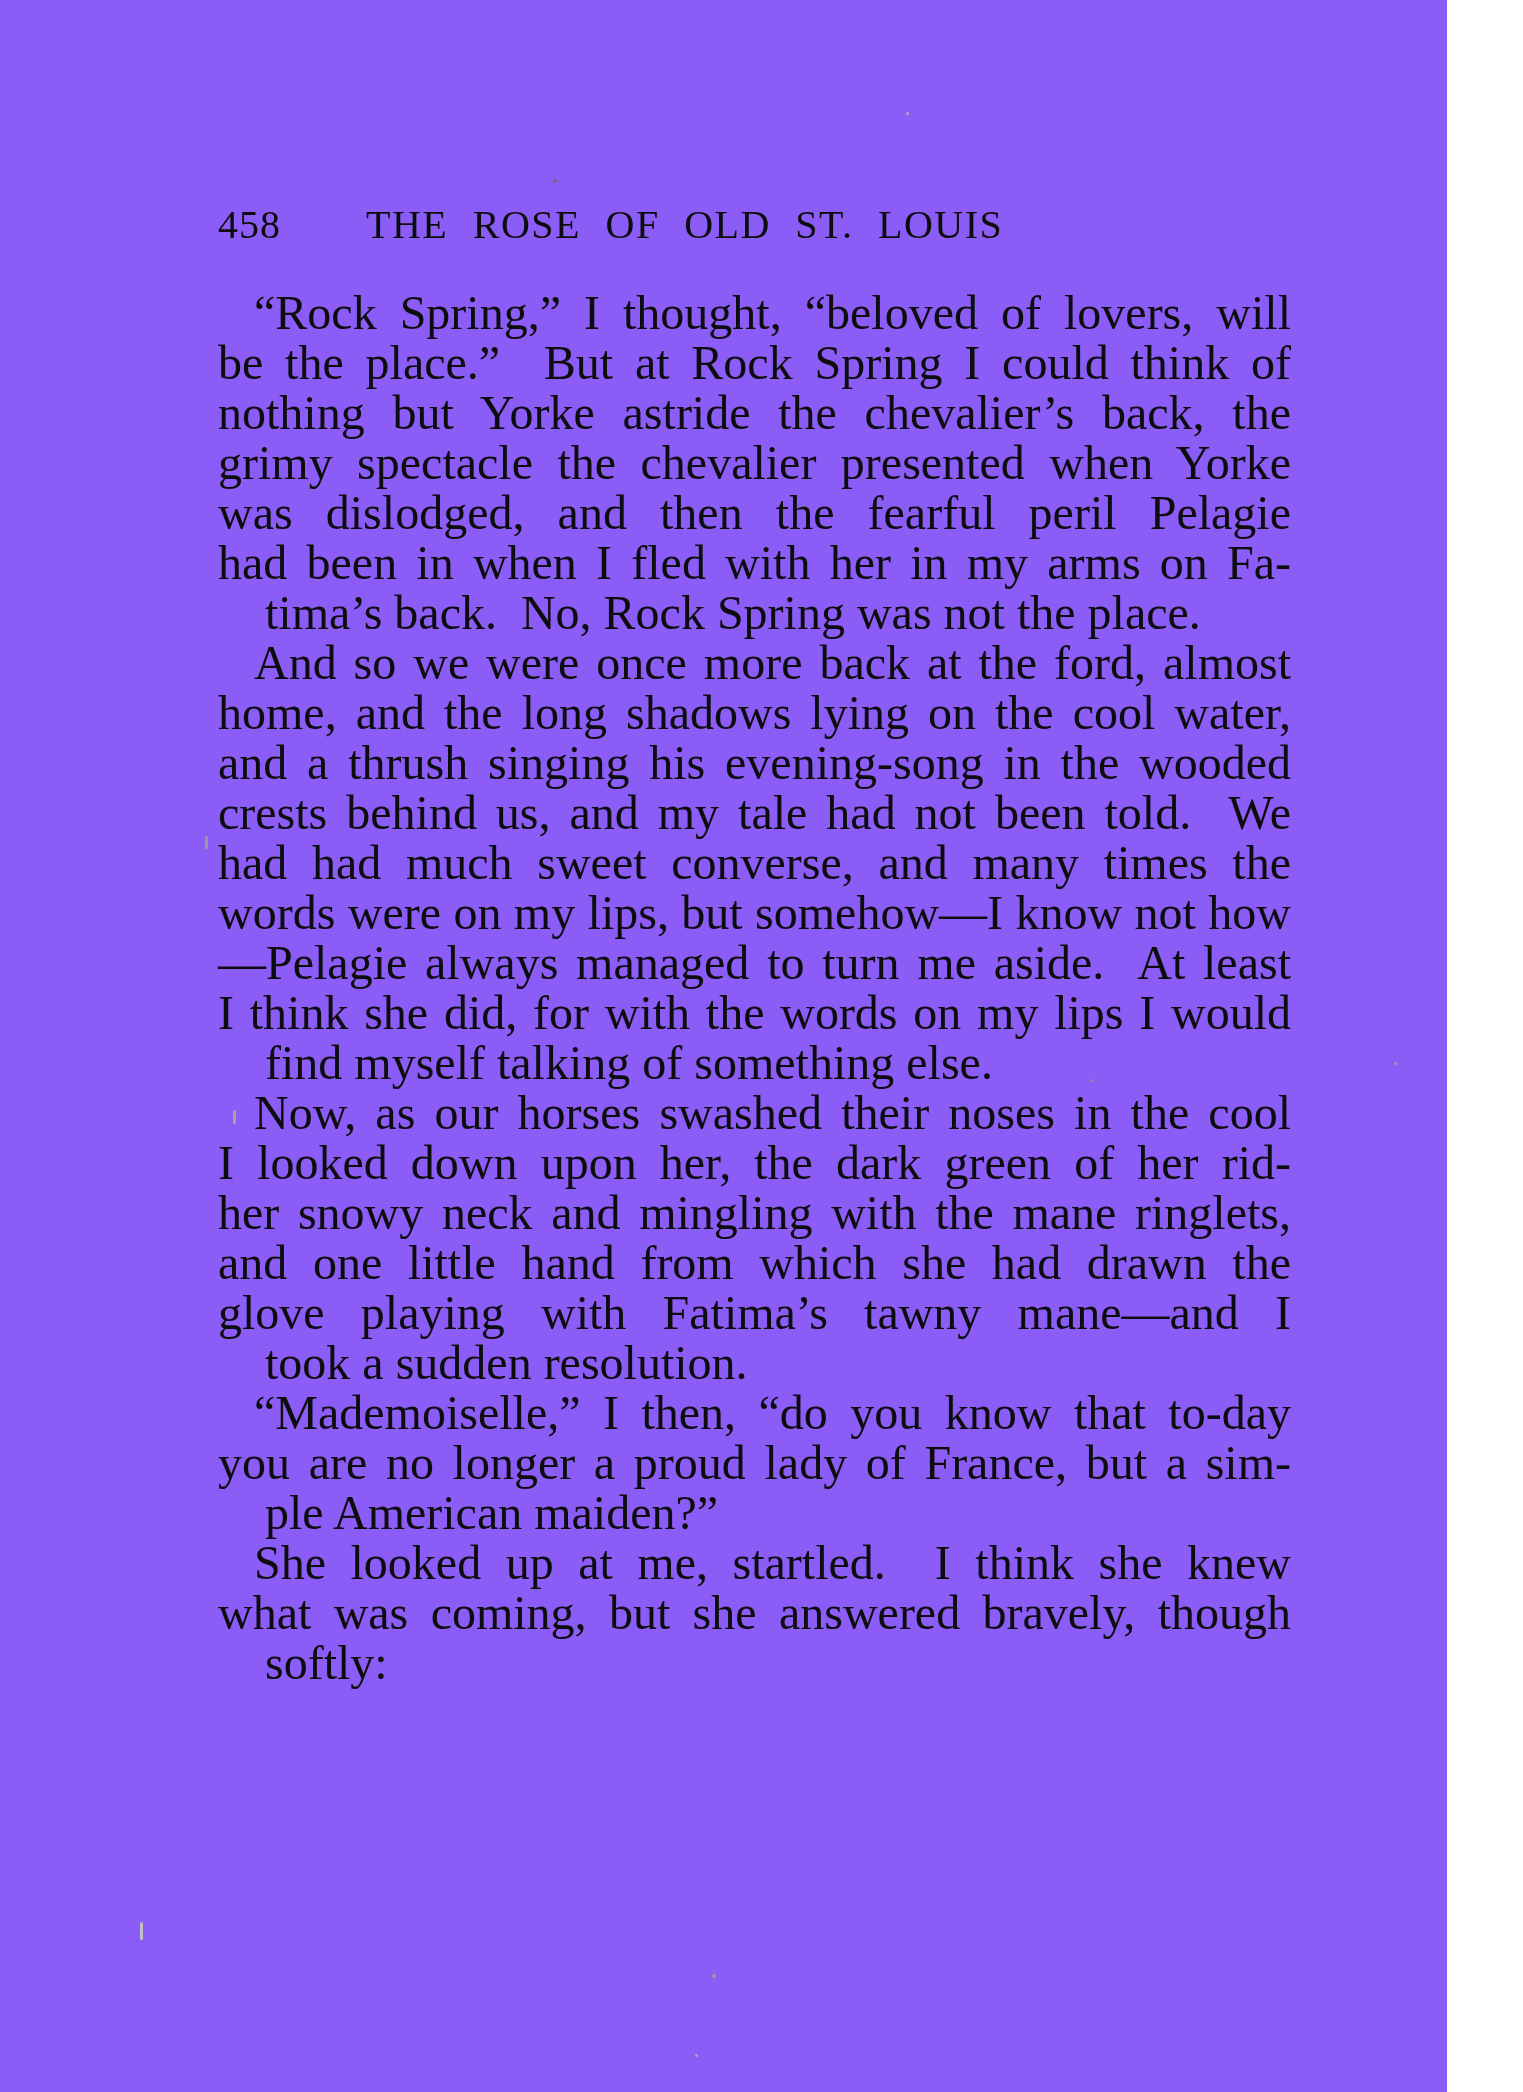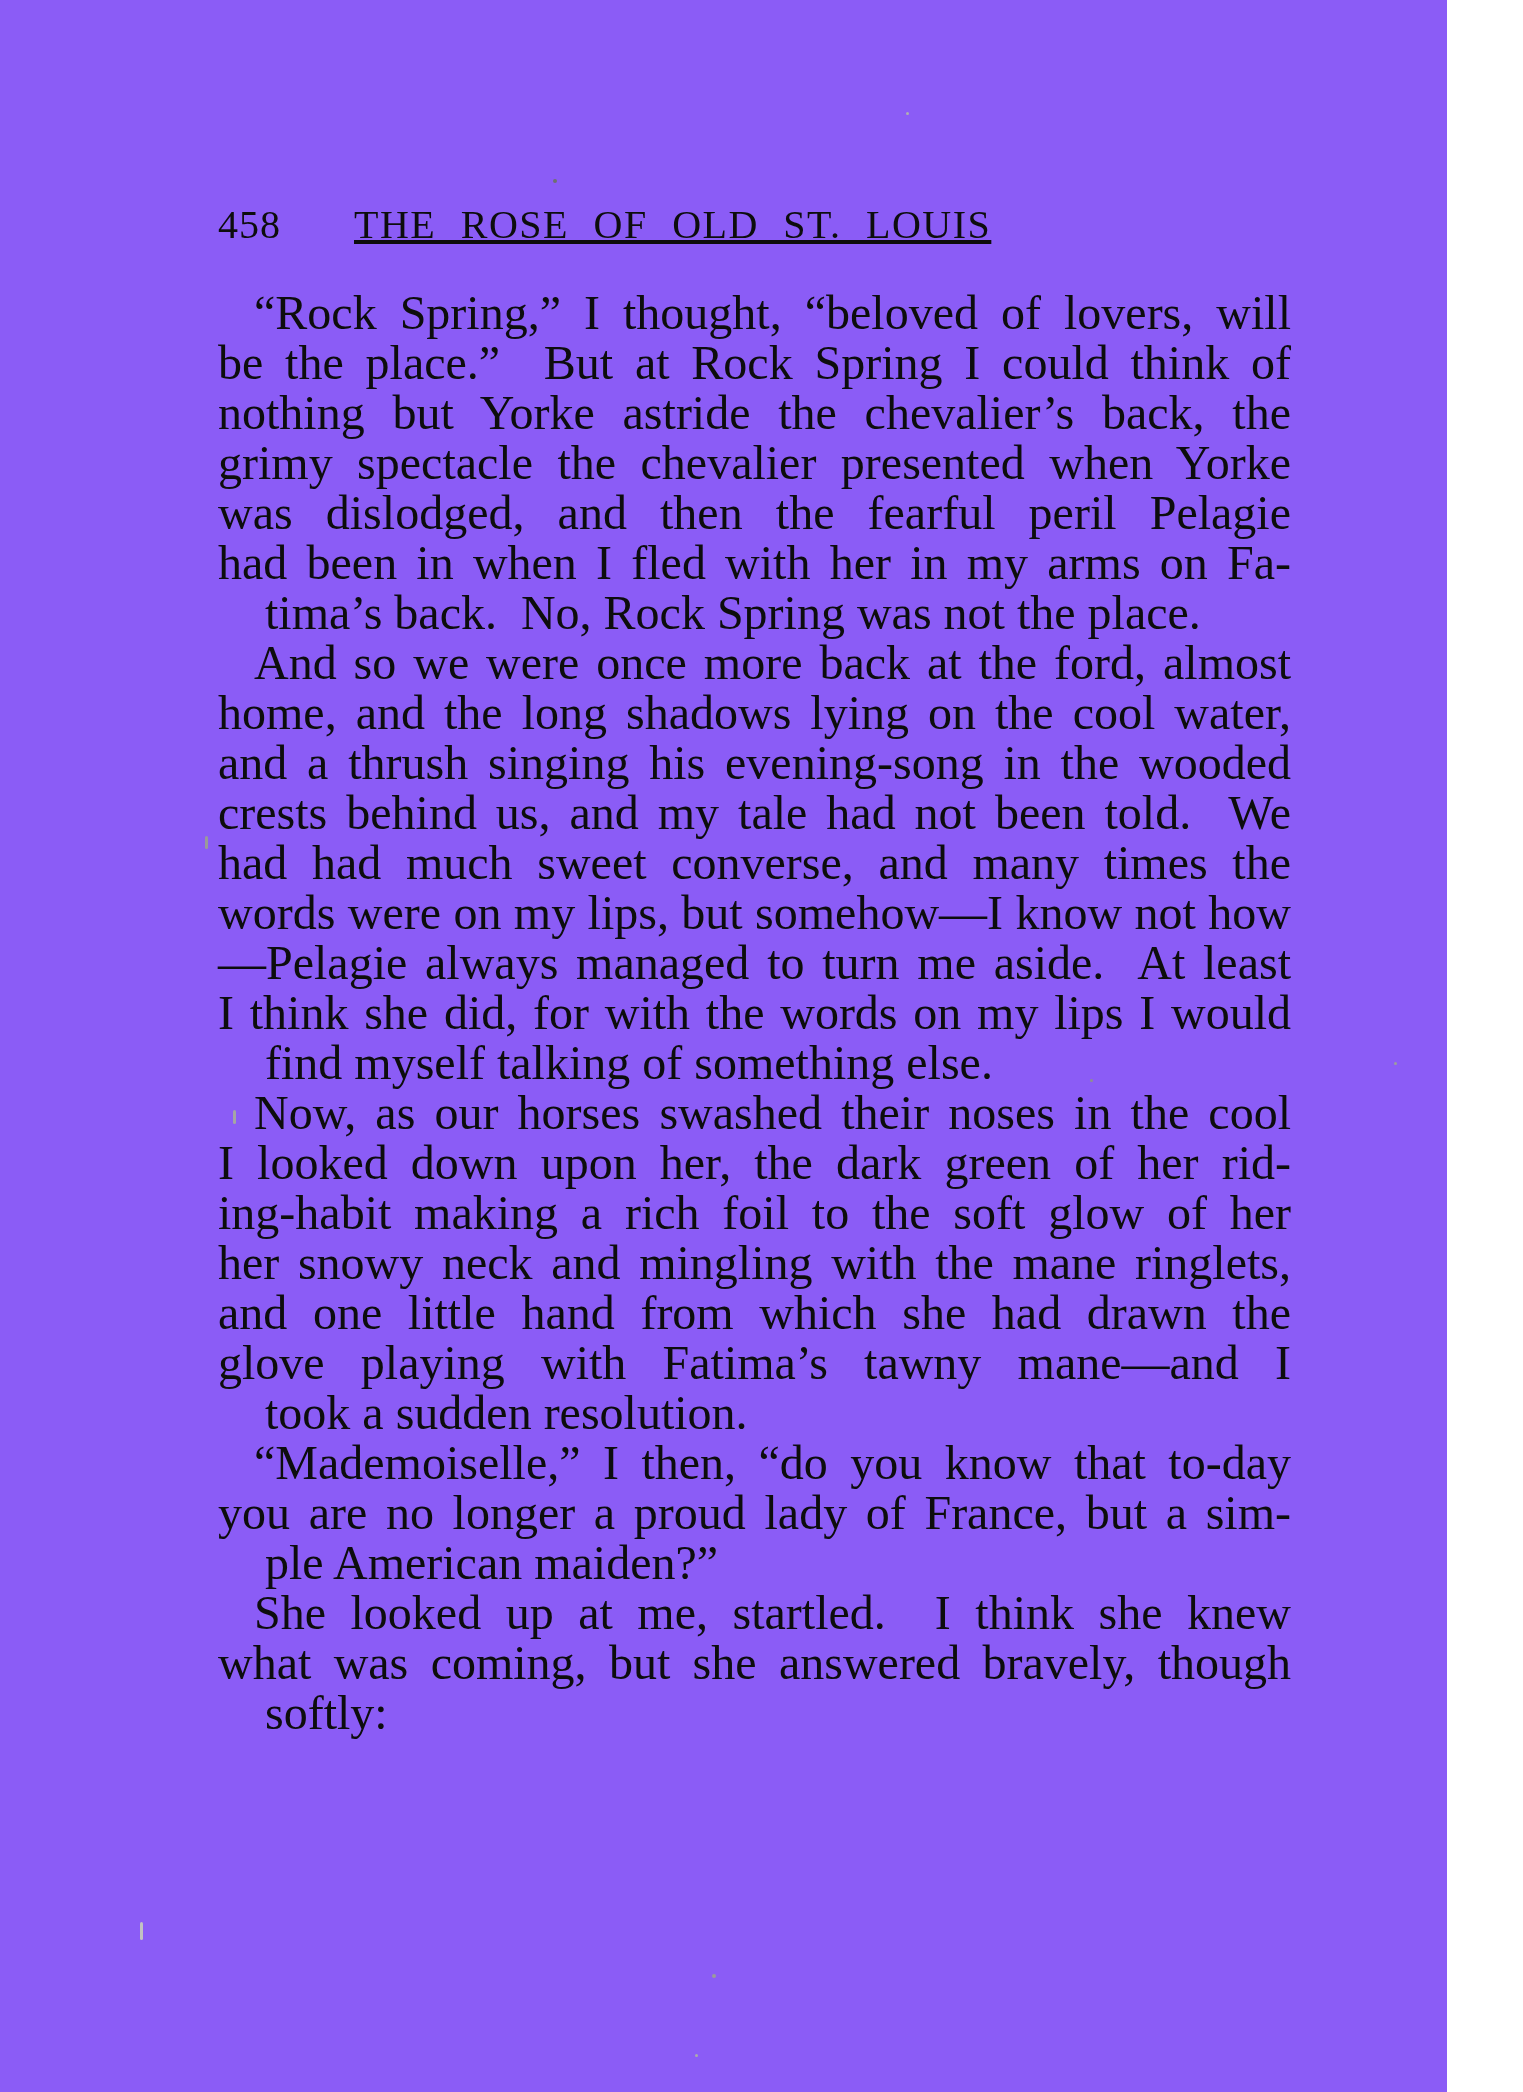--- a/index.html
+++ b/index.html
@@ -26,26 +26,25 @@
     line-height: 44px;
   }
   .pagenum {
     position: absolute;
     left: 0;
     top: 0;
     letter-spacing: 1px;
   }
   .title {
     position: absolute;
-    left: 136px;
+    left: 148px;
     top: 0;
     letter-spacing: 1.5px;
     word-spacing: 13px;
     white-space: nowrap;
-    text-decoration: underline;
   }
   .text-block {
     position: absolute;
     top: 288px;
     left: 218px;
     width: 1073px;
     font-size: 48px;
   }
   .line {
     line-height: 50px;
@@ -96,21 +95,20 @@
         <div class="line">crests behind us, and my tale had not been told.  We</div>
         <div class="line">had had much sweet converse, and many times the</div>
         <div class="line">words were on my lips, but somehow—I know not how</div>
         <div class="line">—Pelagie always managed to turn me aside.  At least</div>
         <div class="line">I think she did, for with the words on my lips I would</div>
         <div class="line last">find myself talking of something else.</div>
       </div>
       <div class="paragraph">
         <div class="line first">Now, as our horses swashed their noses in the cool</div>
         <div class="line">I looked down upon her, the dark green of her rid-</div>
-        <div class="line">ing-habit making a rich foil to the soft glow of her</div>
         <div class="line">her snowy neck and mingling with the mane ringlets,</div>
         <div class="line">and one little hand from which she had drawn the</div>
         <div class="line">glove playing with Fatima’s tawny mane—and I</div>
         <div class="line last">took a sudden resolution.</div>
       </div>
       <div class="paragraph">
         <div class="line first">“Mademoiselle,” I then, “do you know that to-day</div>
         <div class="line">you are no longer a proud lady of France, but a sim-</div>
         <div class="line last">ple American maiden?”</div>
       </div>

